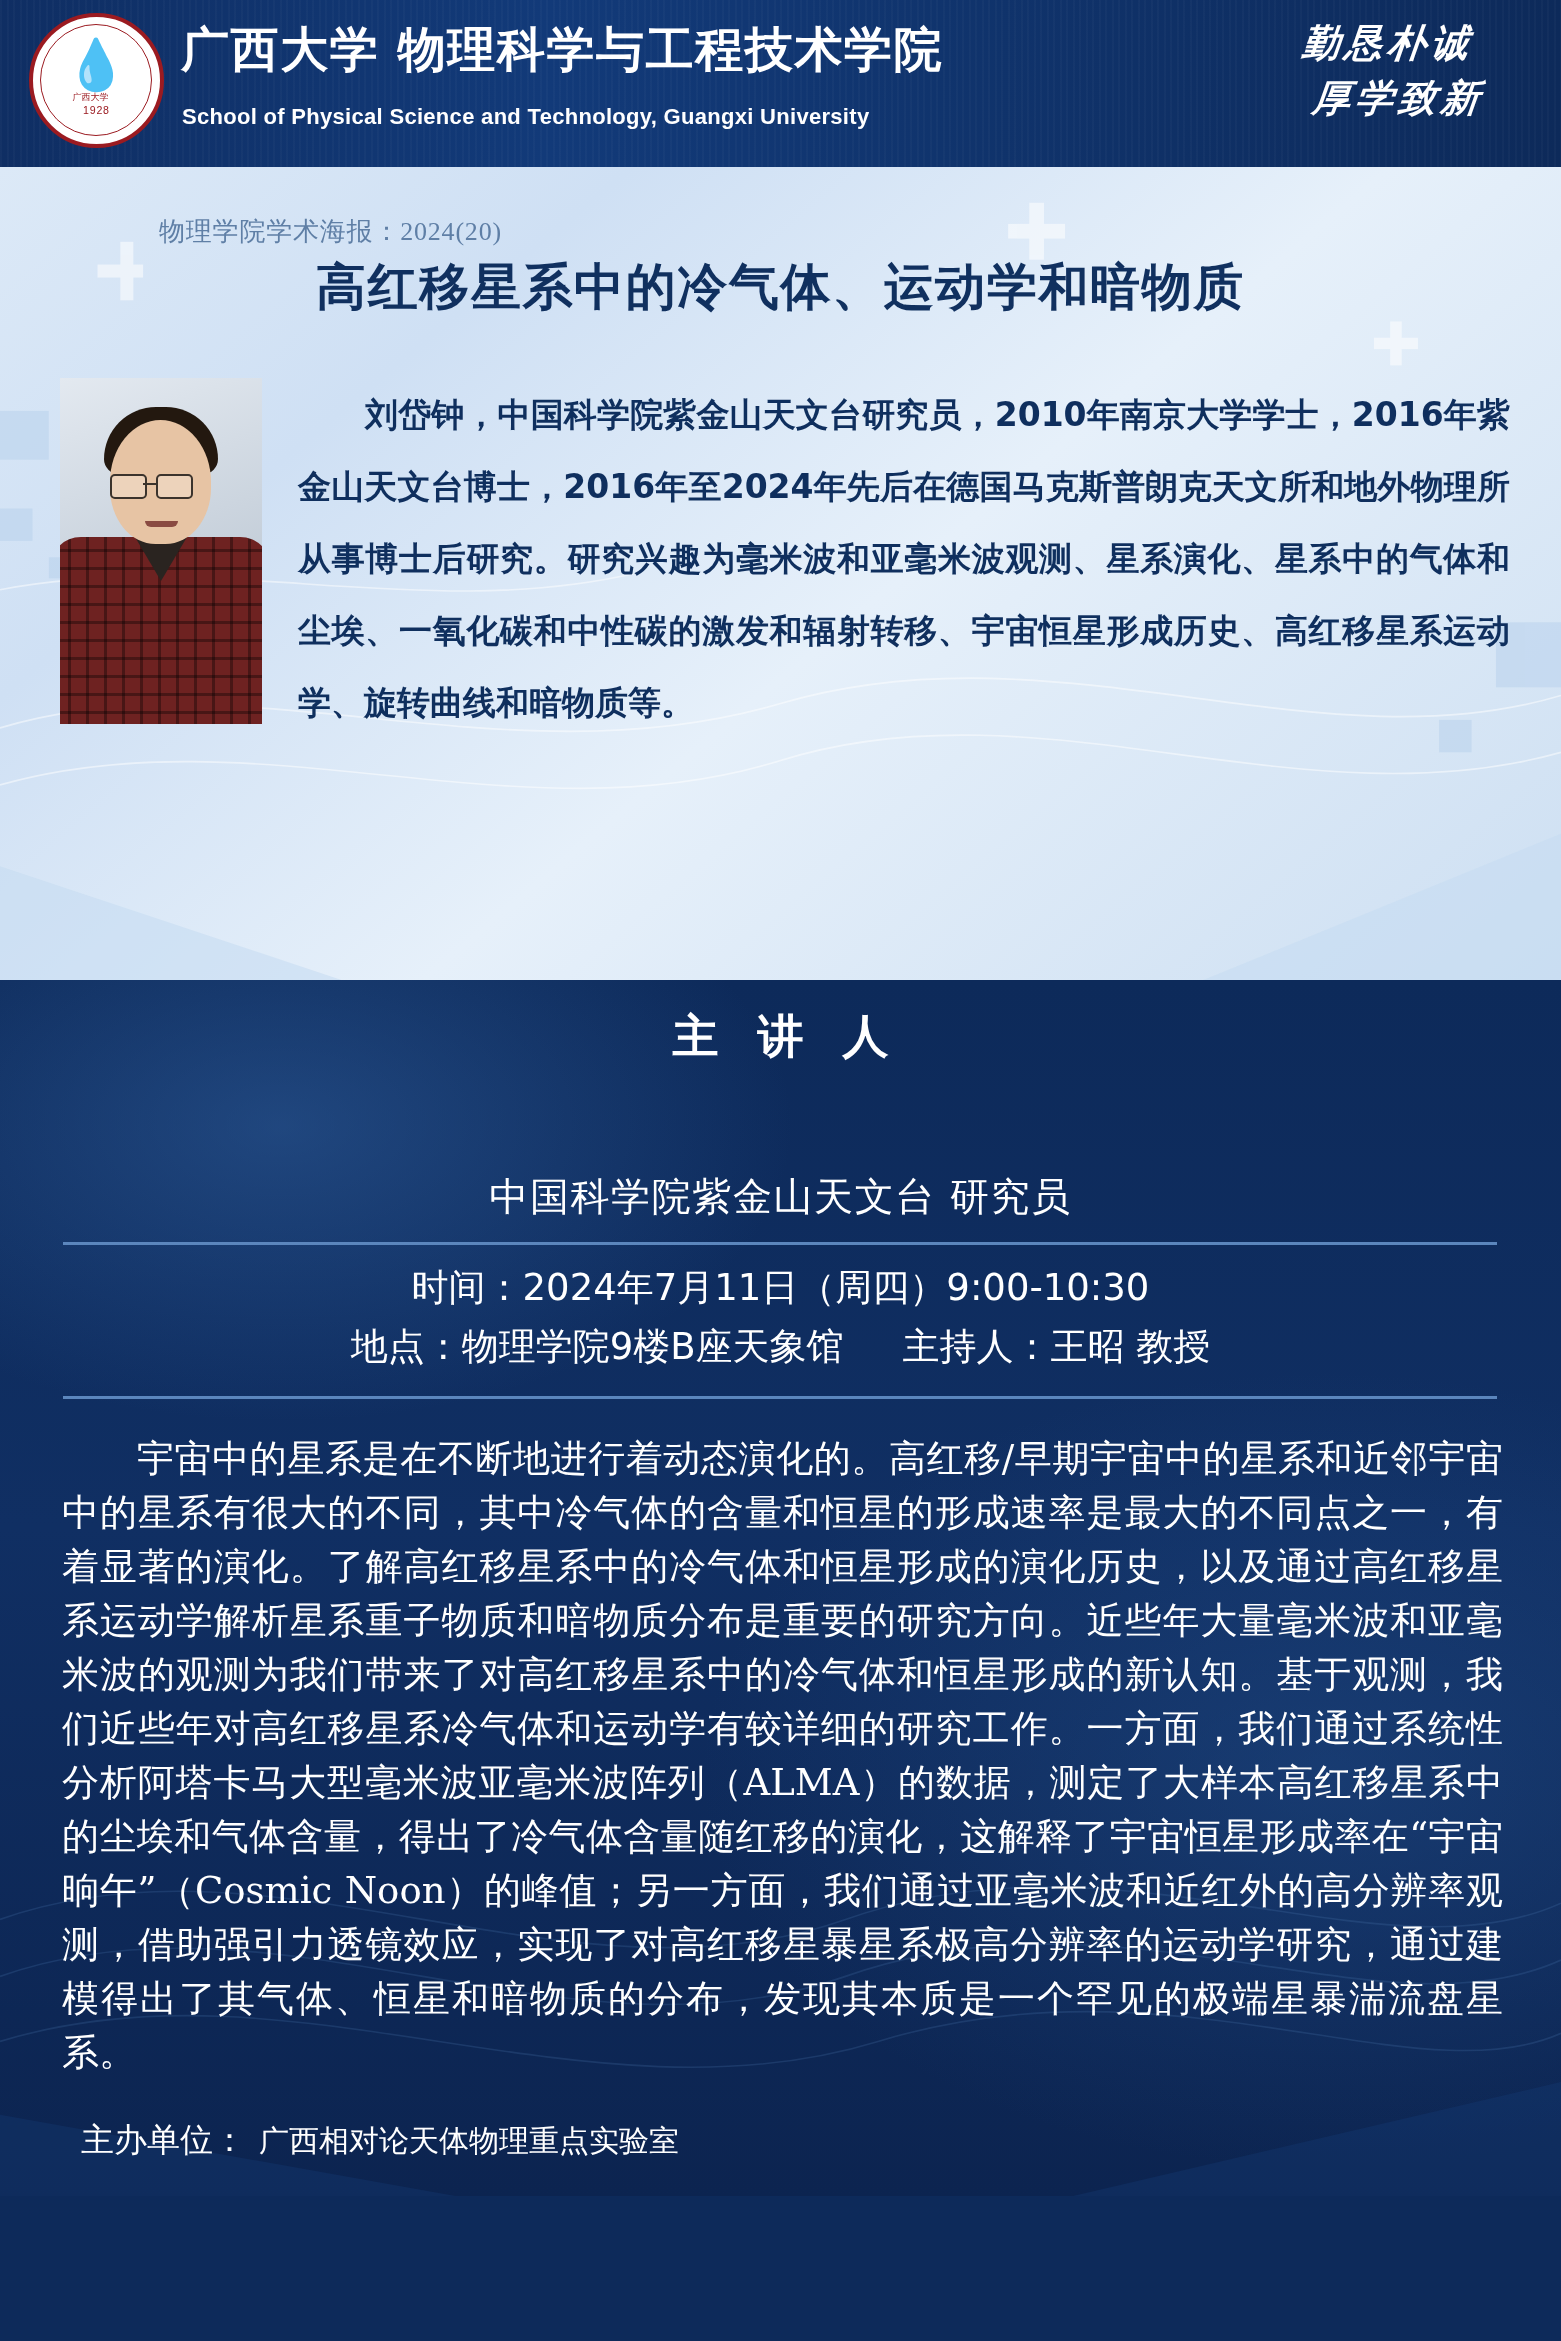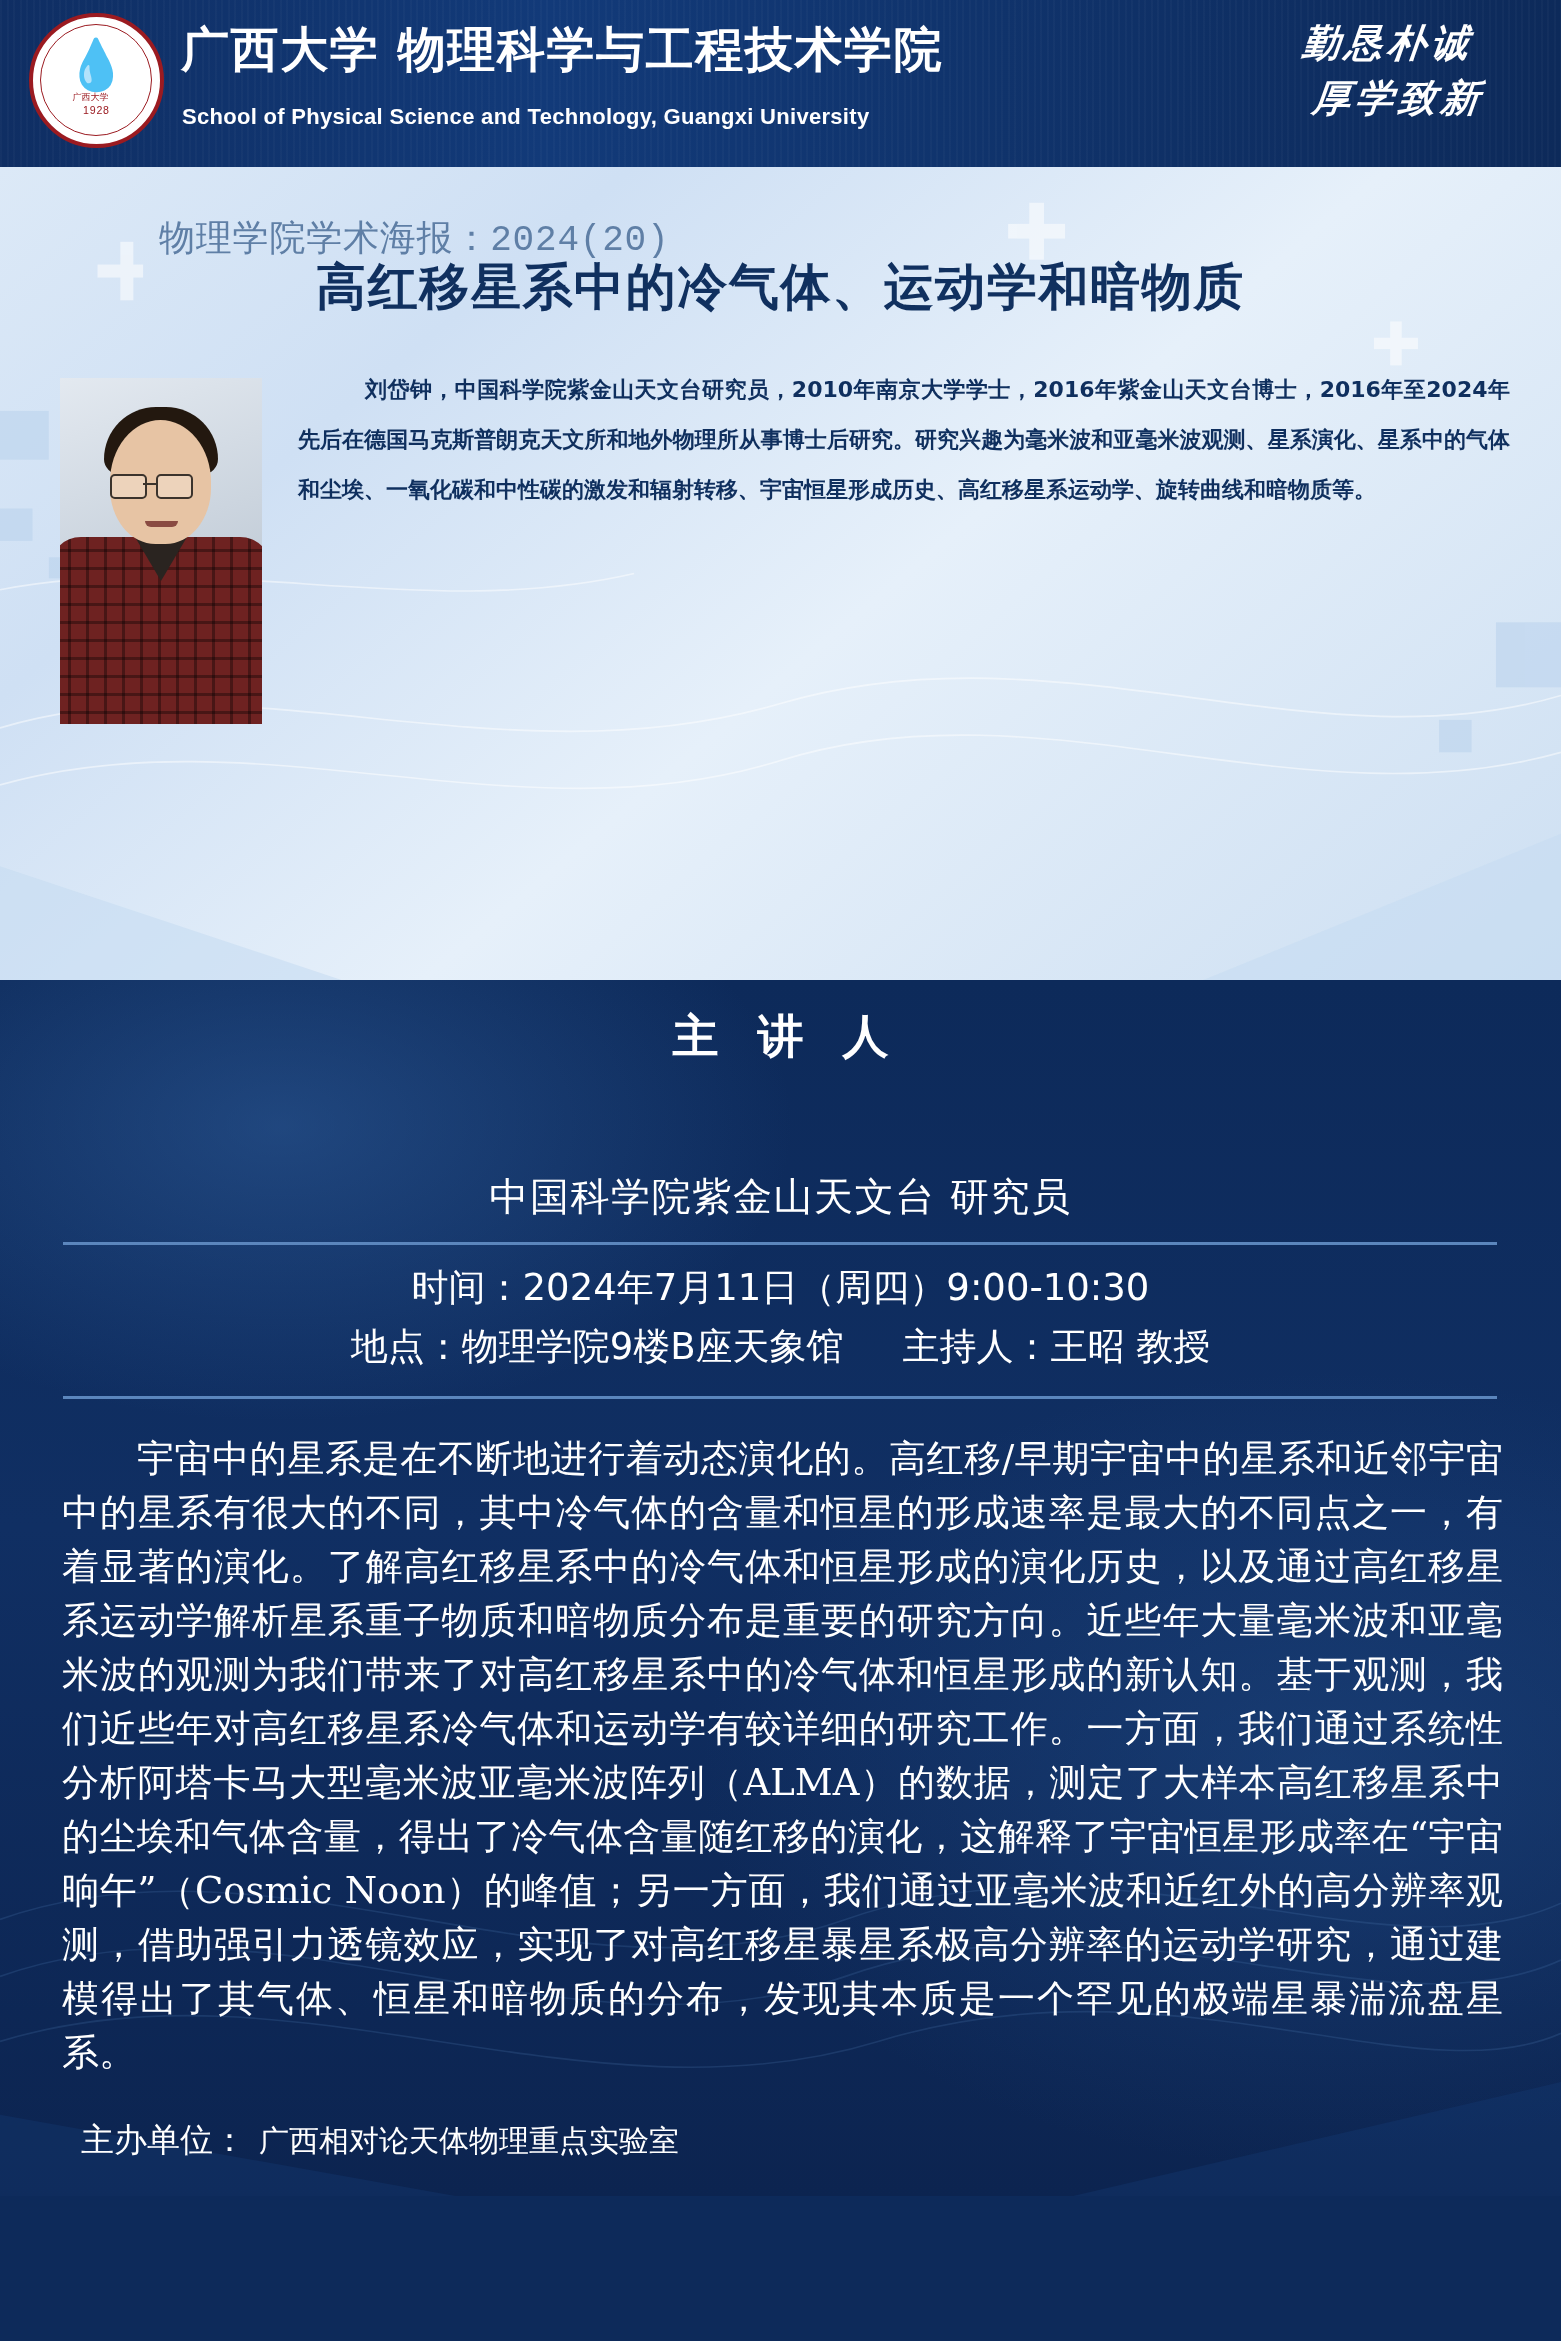--- a/index.html
+++ b/index.html
@@ -139,23 +139,23 @@
     overflow: hidden;
   }
   .upper-deco {
     position: absolute;
     left: 0; top: 0; width: 1561px; height: 813px;
     pointer-events: none;
   }
   .series-label {
     position: absolute;
     left: 159px; top: 47px;
-    font-size: 36px;
+    font-size: 26px;
     color: #5f7fa6;
-    font-family: Liberation Mono, monospace;
+    font-family: Liberation Serif, serif;
     letter-spacing: 0.8px;
   }
   .talk-title {
     position: absolute;
     left: 0; right: 0; top: 89px;
     text-align: center;
     font-size: 50px;
     line-height: 63px;
     font-weight: bold;
     color: #10305f;
@@ -223,24 +223,24 @@
   }
   .photo .collar {
     position: absolute;
     left: 75px; top: 159px;
     width: 52px; height: 44px;
     background: #2a2420;
     clip-path: polygon(0 0, 100% 0, 50% 100%);
   }
   .bio {
     position: absolute;
-    left: 298px; top: 198px;
+    left: 298px; top: 212px;
     width: 1212px;
-    font-size: 22px;
-    line-height: 50px;
+    font-size: 33px;
+    line-height: 72px;
     color: #0f2f5e;
     font-weight: bold;
     font-family: "DejaVu Sans", sans-serif;
     text-align: justify;
     text-indent: 67px;
   }
 
   
   .dark {
     position: relative;

